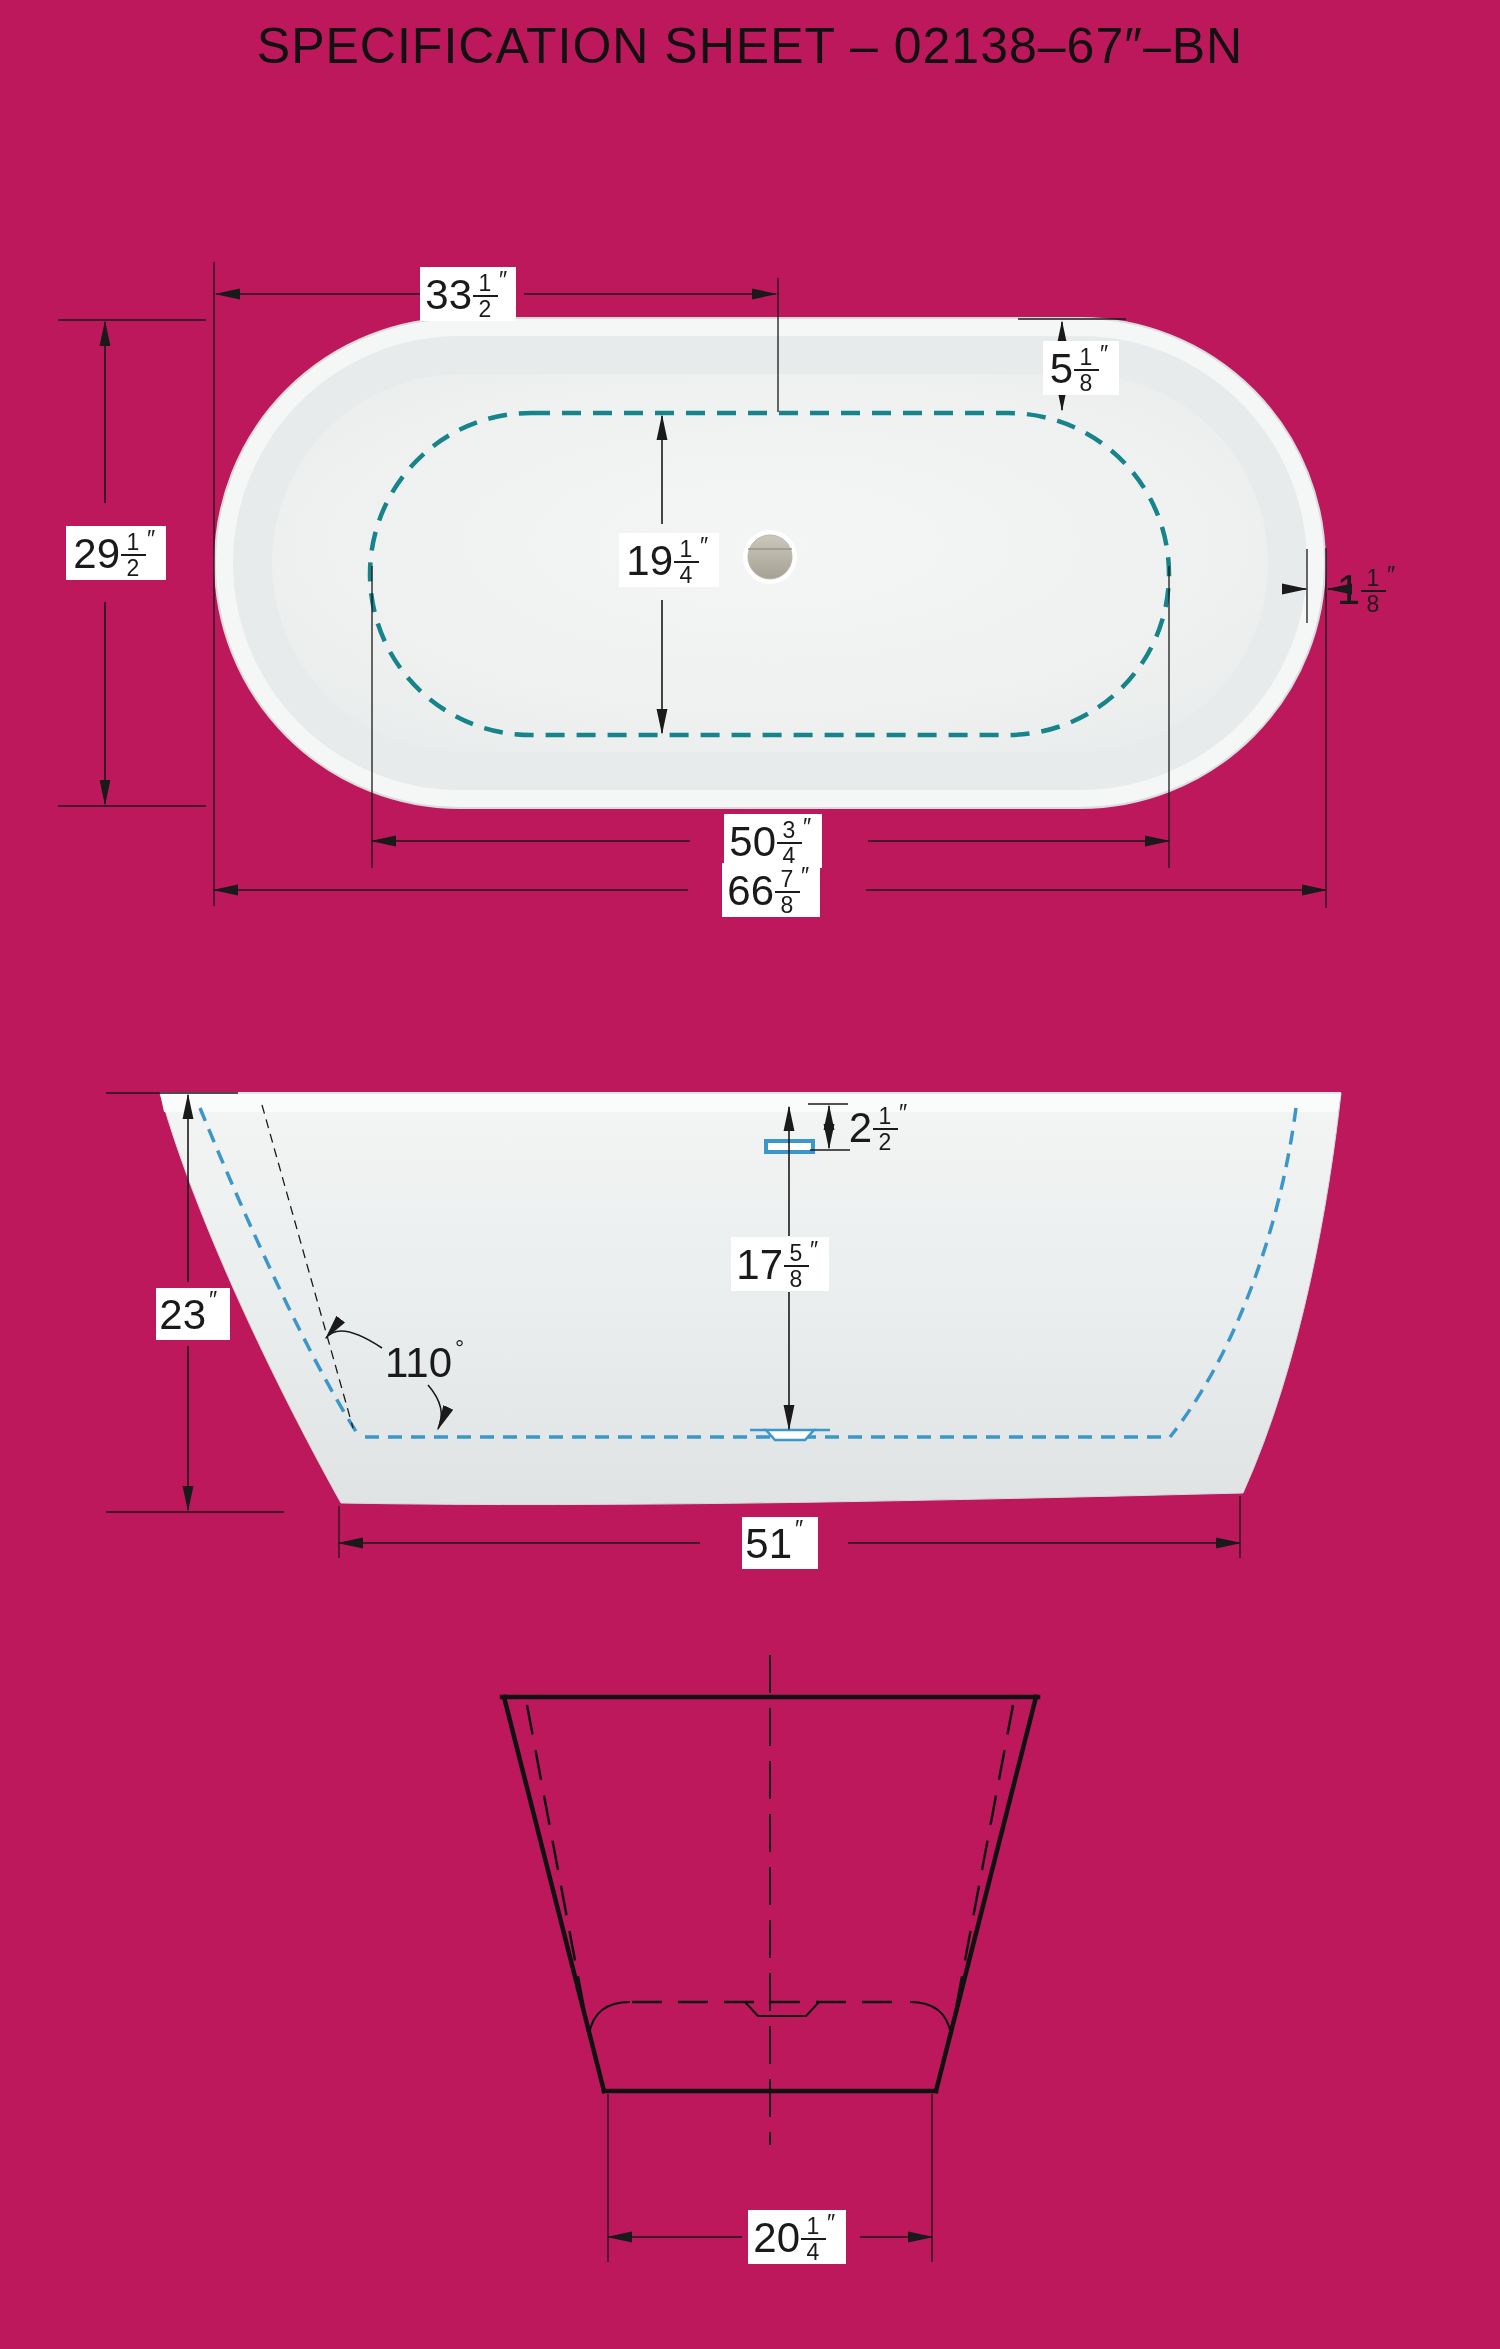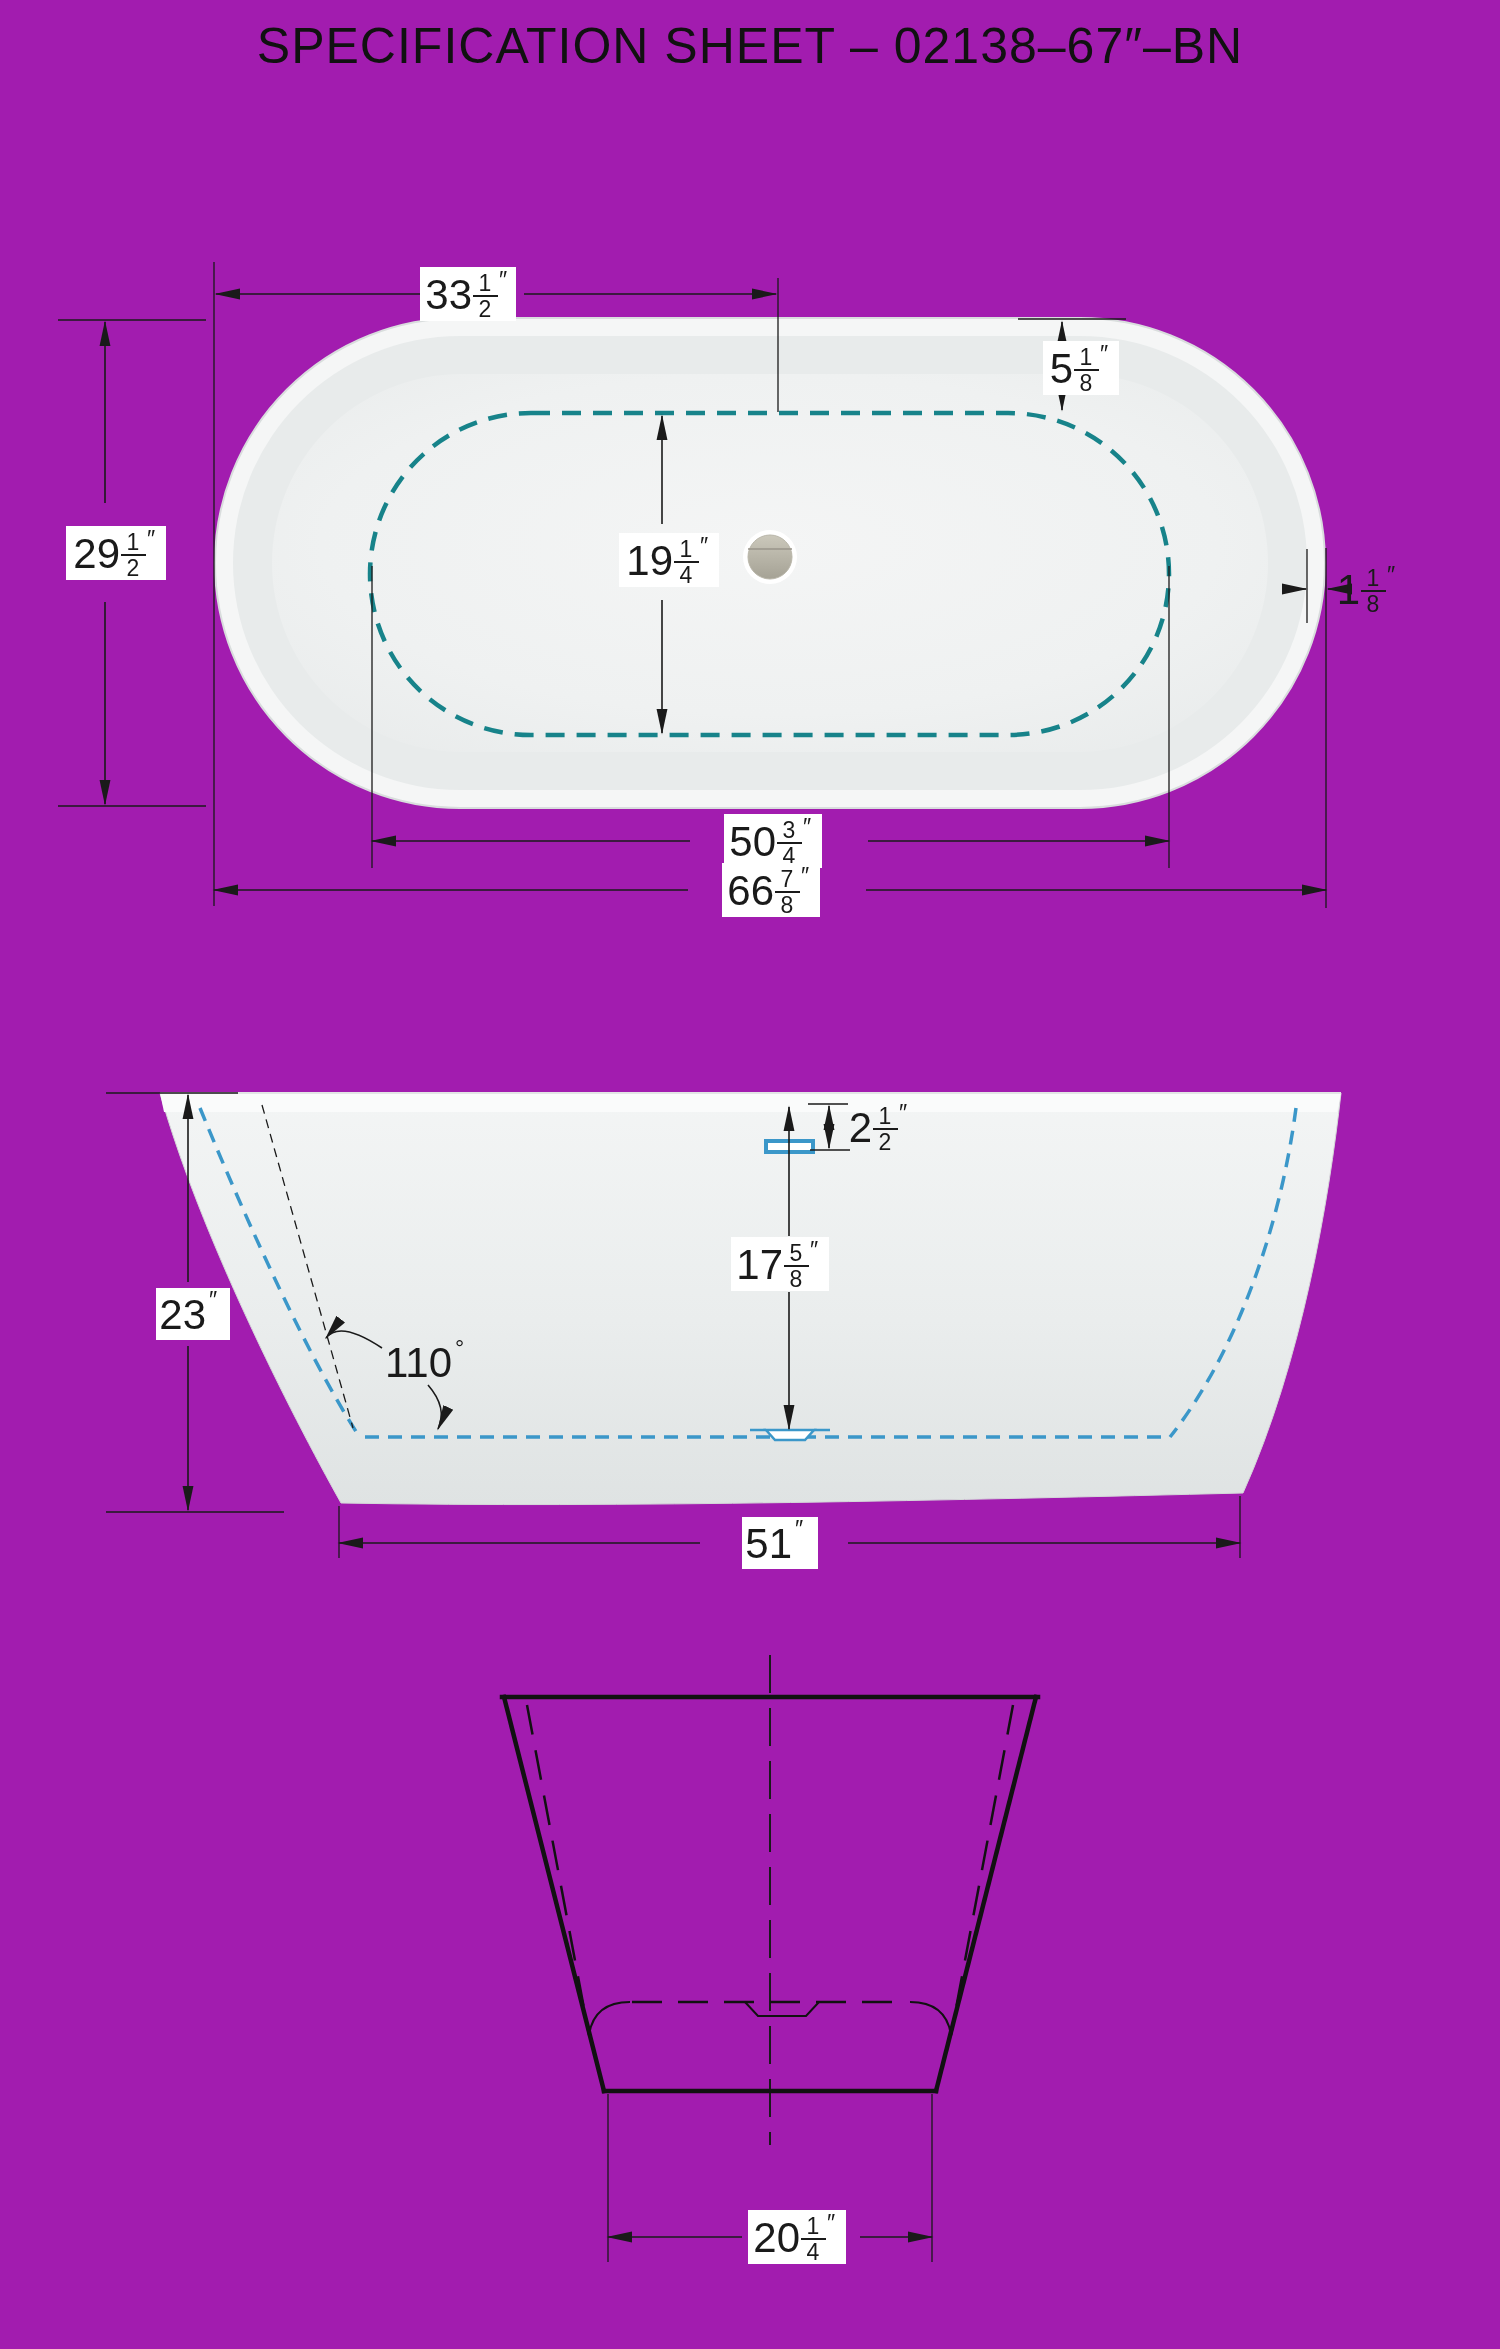--- a/index.html
+++ b/index.html
@@ -1,16 +1,16 @@
 <!DOCTYPE html>
 <html style="--c-teal: #17838A; --c-blue: #3B97C9; --c-ink: #1a1a1a;"><head>
 <meta charset="utf-8">
 <style>
   html,body{margin:0;padding:0;background:#fff;}
-  #sheet{position:relative;width:1500px;height:2349px;background:#a21caf;overflow:hidden;}
+  #sheet{position:relative;width:1500px;height:2349px;background:#be185d;overflow:hidden;}
   svg{position:absolute;left:0;top:0;}
   text{font-family:"Liberation Sans","DejaVu Sans",sans-serif;fill:#1a1a1a;}
   .t-title{font-size:50px;letter-spacing:1px;fill:#111;}
   .w{font-size:42px;}
   .f{font-size:23px;}
   .u{font-size:23px;}
   .dim{stroke:#1a1a1a;stroke-width:1.6;fill:none;}
   .ext{stroke:#1a1a1a;stroke-width:1.3;fill:none;}
   .fbar{stroke:#1a1a1a;stroke-width:2;}
   .lblbg{fill:#ffffff;}

